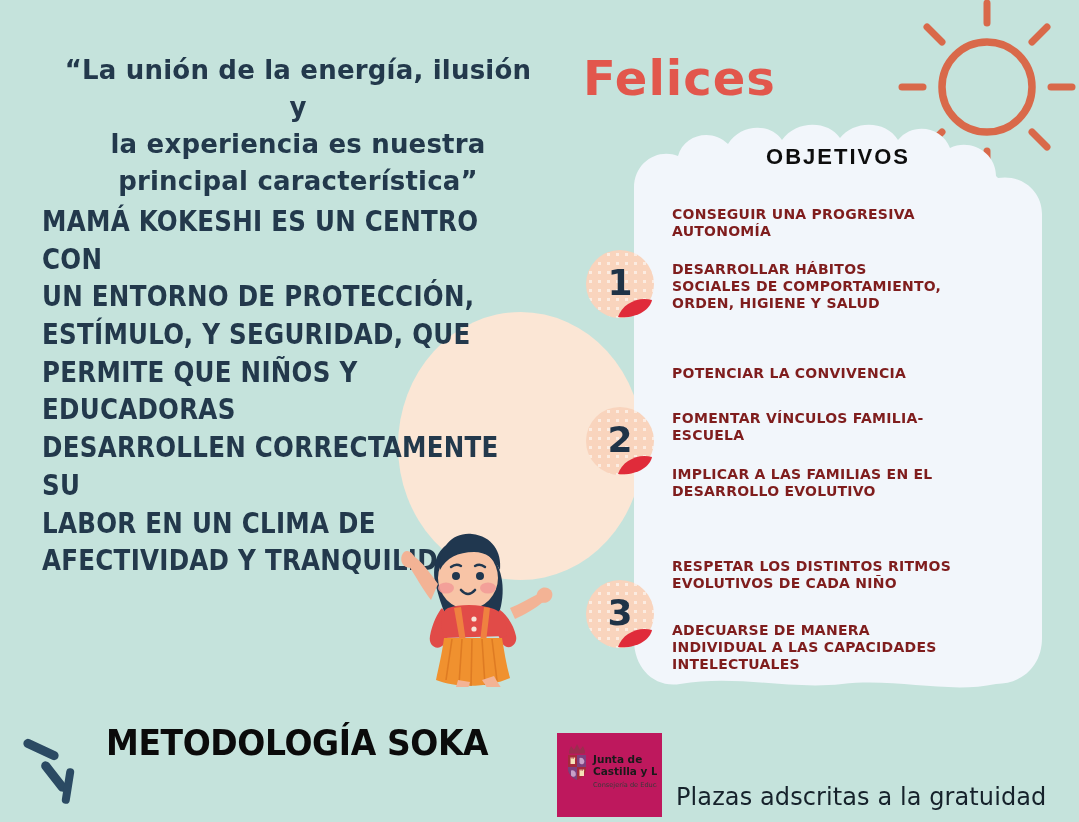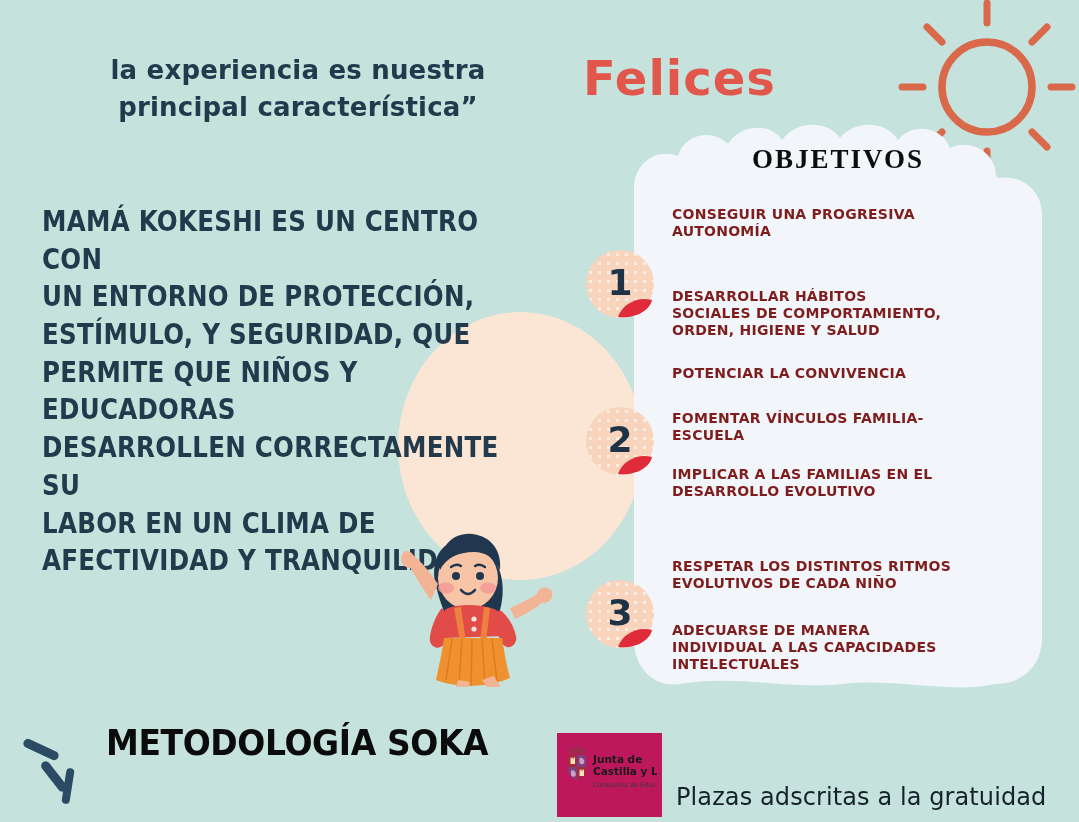--- a/index.html
+++ b/index.html
@@ -71,22 +71,22 @@
 
   
   .sun{position:absolute;left:895px;top:-5px;width:185px;height:185px;}
 
   
   .panel-wrap{position:absolute;left:628px;top:118px;width:420px;height:600px;}
   .panel-svg{position:absolute;inset:0;width:100%;height:100%;}
   .panel-title{
     position:absolute;left:0;top:26px;width:100%;text-align:center;
     color:#0d0d0d;
-    font-family:Liberation Serif, serif;
-    font-size:27px;font-weight:700;letter-spacing:2px;
+    font-family:Liberation Sans, sans-serif;
+    font-size:22px;font-weight:700;letter-spacing:2px;
   }
   .obj-list{position:absolute;left:44px;top:80px;width:348px;}
   .obj{
     color:#7f1d1d;
     font-family:"DejaVu Sans", sans-serif;
     font-size:14px;line-height:1.22;font-weight:700;
     letter-spacing:.25px;text-transform:uppercase;
   }
 
   
@@ -129,20 +129,21 @@
   }
 </style>
 </head>
 <body>
 
 <div class="stage">
 
   <div class="peach-circle"></div>
 
   <div class="quote">
+    <div>“La unión de la energía, ilusión y</div>
     <div>la experiencia es nuestra</div>
     <div>principal característica”</div>
   </div>
 
   <div class="lead">
     <div>MAMÁ KOKESHI ES UN CENTRO CON</div>
     <div>UN ENTORNO DE PROTECCIÓN,</div>
     <div>ESTÍMULO, Y SEGURIDAD, QUE</div>
     <div>PERMITE QUE NIÑOS Y EDUCADORAS</div>
     <div>DESARROLLEN CORRECTAMENTE SU</div>
@@ -244,21 +245,21 @@
         Z"></path>
     </svg>
 
     <div class="panel-title">OBJETIVOS</div>
 
     <div class="obj-list">
       <div class="obj" style="position:absolute;left:0;top:8px;">
         <div>CONSEGUIR UNA PROGRESIVA</div>
         <div>AUTONOMÍA</div>
       </div>
-      <div class="obj" style="position:absolute;left:0;top:90px;">
+      <div class="obj" style="position:absolute;left:0;top:63px;">
         <div>DESARROLLAR HÁBITOS</div>
         <div>SOCIALES DE COMPORTAMIENTO,</div>
         <div>ORDEN, HIGIENE Y SALUD</div>
       </div>
       <div class="obj" style="position:absolute;left:0;top:167px;">
         <div>POTENCIAR LA CONVIVENCIA</div>
       </div>
       <div class="obj" style="position:absolute;left:0;top:212px;">
         <div>FOMENTAR VÍNCULOS FAMILIA-</div>
         <div>ESCUELA</div>

